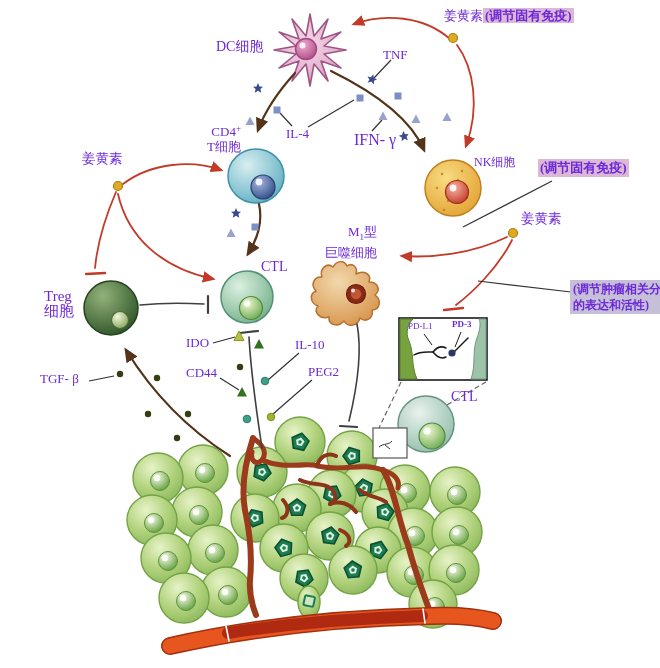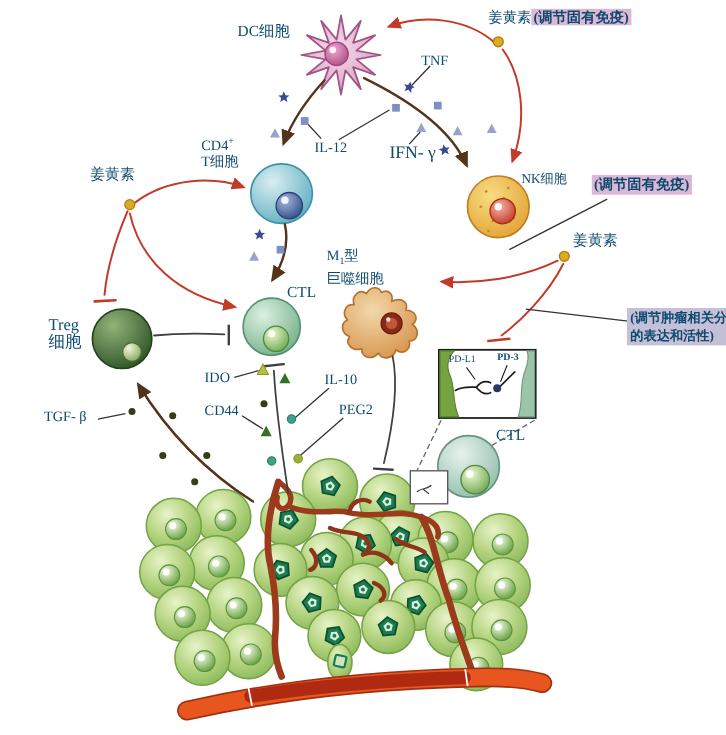--- a/index.html
+++ b/index.html
@@ -1,23 +1,23 @@
 <!DOCTYPE html>
 <html><head>
 <meta charset="utf-8">
 <style>
   html,body{margin:0;padding:0;background:#fff;}
   .stage{position:relative;width:660px;height:668px;background:#ffffff;overflow:hidden;
          font-family:"Liberation Serif","DejaVu Serif",serif;}
   .stage svg{position:absolute;left:0;top:0;}
-  .lbl{position:absolute;color:#0c4a6e;white-space:nowrap;z-index:5;}
+  .lbl{position:absolute;color:#6d28d9;white-space:nowrap;z-index:5;}
   .hl-purple{background:#ddb7d6;font-weight:700;padding:0 2px;}
   .hl-green{background:#b4d3ab;font-weight:700;padding:0 2px;}
   .hl-violet{background:#c5bfd8;font-weight:700;padding:1px 3px;}
-  .ctr{text-align:left;}
+  .ctr{text-align:right;}
   sup{font-size:9px;} sub{font-size:9px;}
 </style>
 </head>
 <body>
 
 <div class="stage">
 
 <svg width="660" height="668" viewBox="0 0 660 668">
   <defs>
     <radialGradient id="gCell" cx="38%" cy="30%" r="75%">
@@ -394,35 +394,35 @@
     <circle cx="271" cy="417" r="3.8" fill="#9cb52e" stroke="#7a9020" stroke-width="1"></circle>
   </g>
 
   <g fill="#ddaa22" stroke="#b07d10" stroke-width="1.2">
     <circle cx="453" cy="38" r="4.5"></circle>
     <circle cx="118" cy="186" r="4.5"></circle>
     <circle cx="513" cy="233" r="4.5"></circle>
   </g>
 </svg>
 
-<div class="lbl" style="left:216px;top:20px;font-size:14px">DC细胞</div>
+<div class="lbl" style="left:216px;top:38px;font-size:14px">DC细胞</div>
 <div class="lbl" style="left:383px;top:47px;font-size:13px">TNF</div>
 
 <div class="lbl" style="left:444px;top:7px;font-size:13px">
   <span>姜黄素</span><span class="hl-purple">(调节固有免疫)</span>
 </div>
 
 <div class="lbl" style="left:82px;top:150px;font-size:13.5px">姜黄素</div>
 
 <div class="lbl ctr" style="left:183px;top:121px;width:58px;font-size:13px;line-height:15px">
   <div><span>CD4</span><sup>+</sup></div>
   <div>T细胞</div>
 </div>
 
-<div class="lbl" style="left:286px;top:126px;font-size:13px">IL-12</div>
+<div class="lbl" style="left:286px;top:126px;font-size:13px">IL-4</div>
 <div class="lbl" style="left:354px;top:131px;font-size:16px">IFN- γ</div>
 <div class="lbl" style="left:474px;top:154px;font-size:12px">NK细胞</div>
 <div class="lbl hl-purple" style="left:538px;top:159px;font-size:13px">(调节固有免疫)</div>
 <div class="lbl" style="left:521px;top:210px;font-size:13.5px">姜黄素</div>
 
 <div class="lbl ctr" style="left:297px;top:224px;width:80px;font-size:13px;line-height:15px">
   <div><span>M</span><sub>1</sub><span>型</span></div>
   <div>巨噬细胞</div>
 </div>
 

